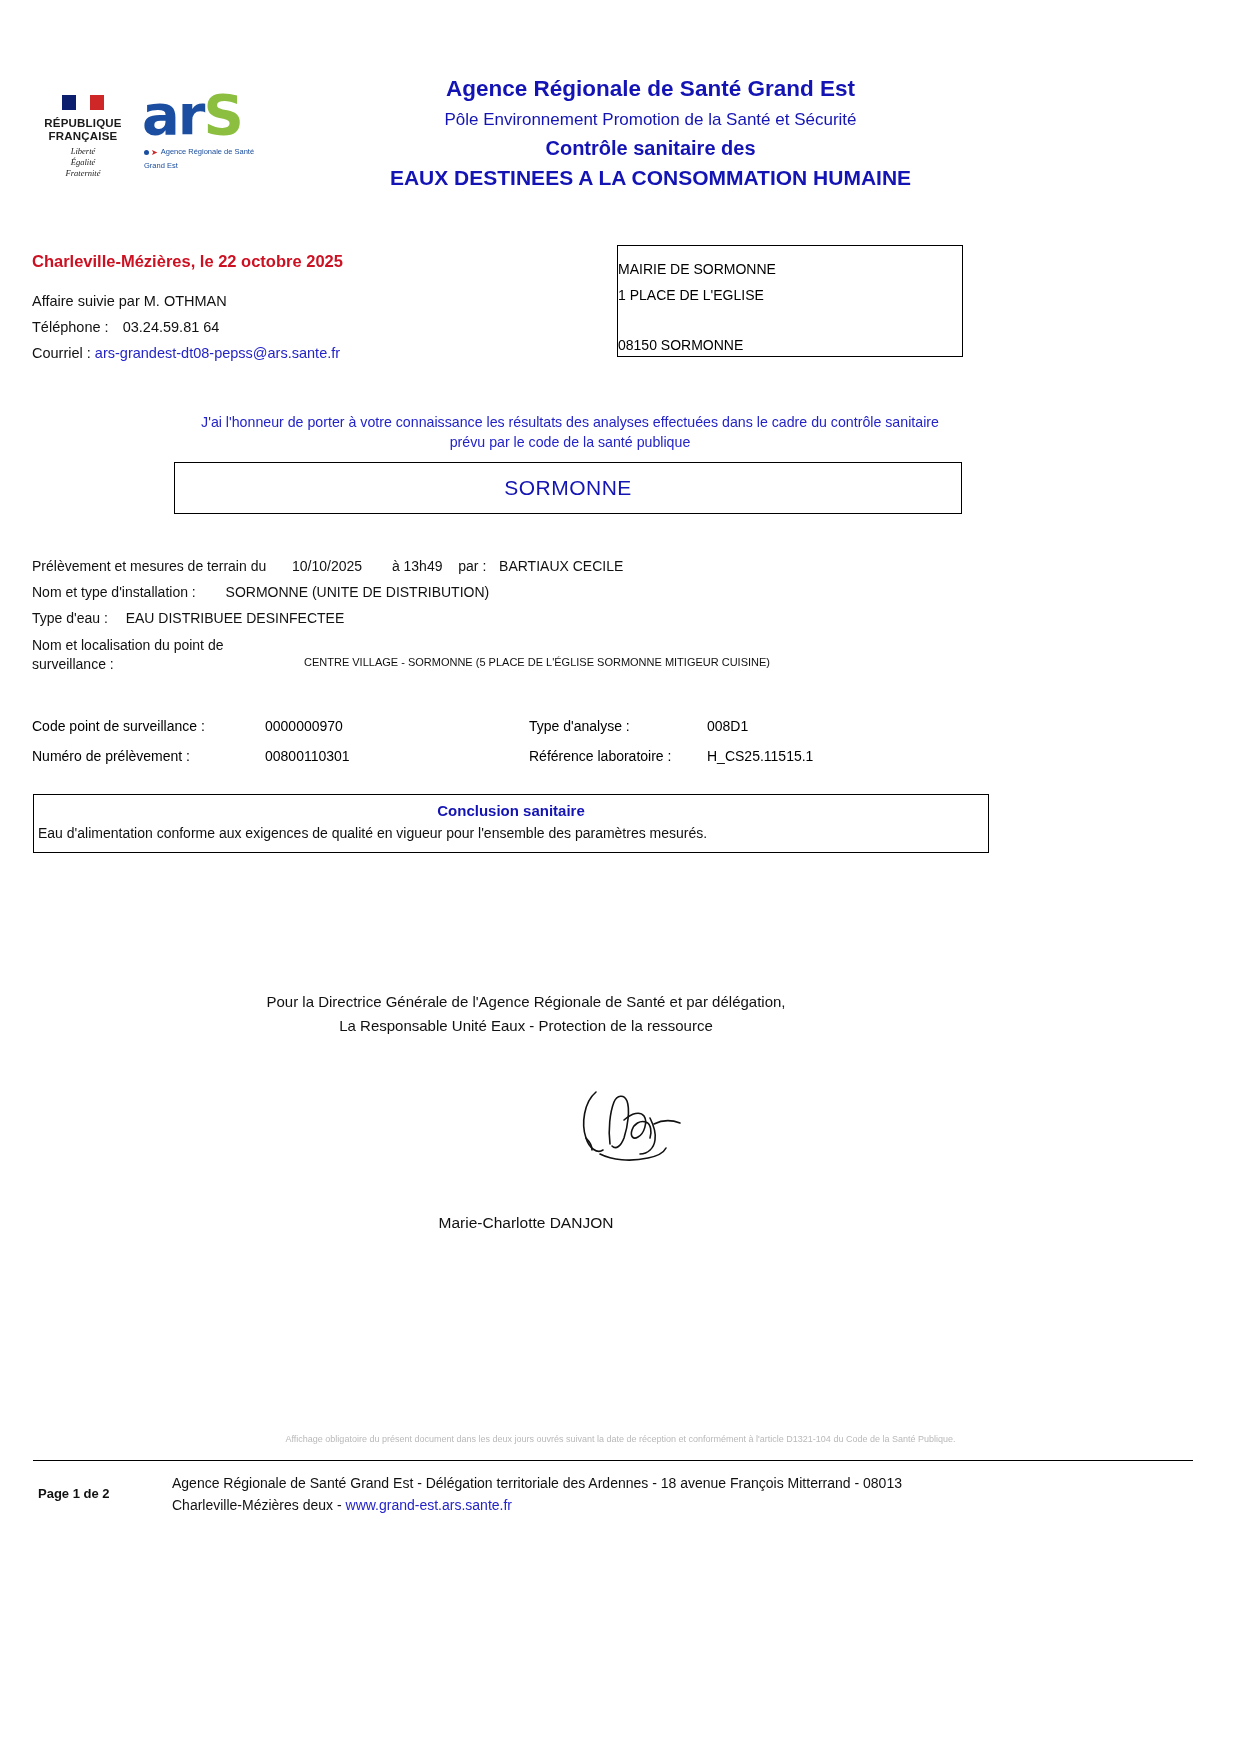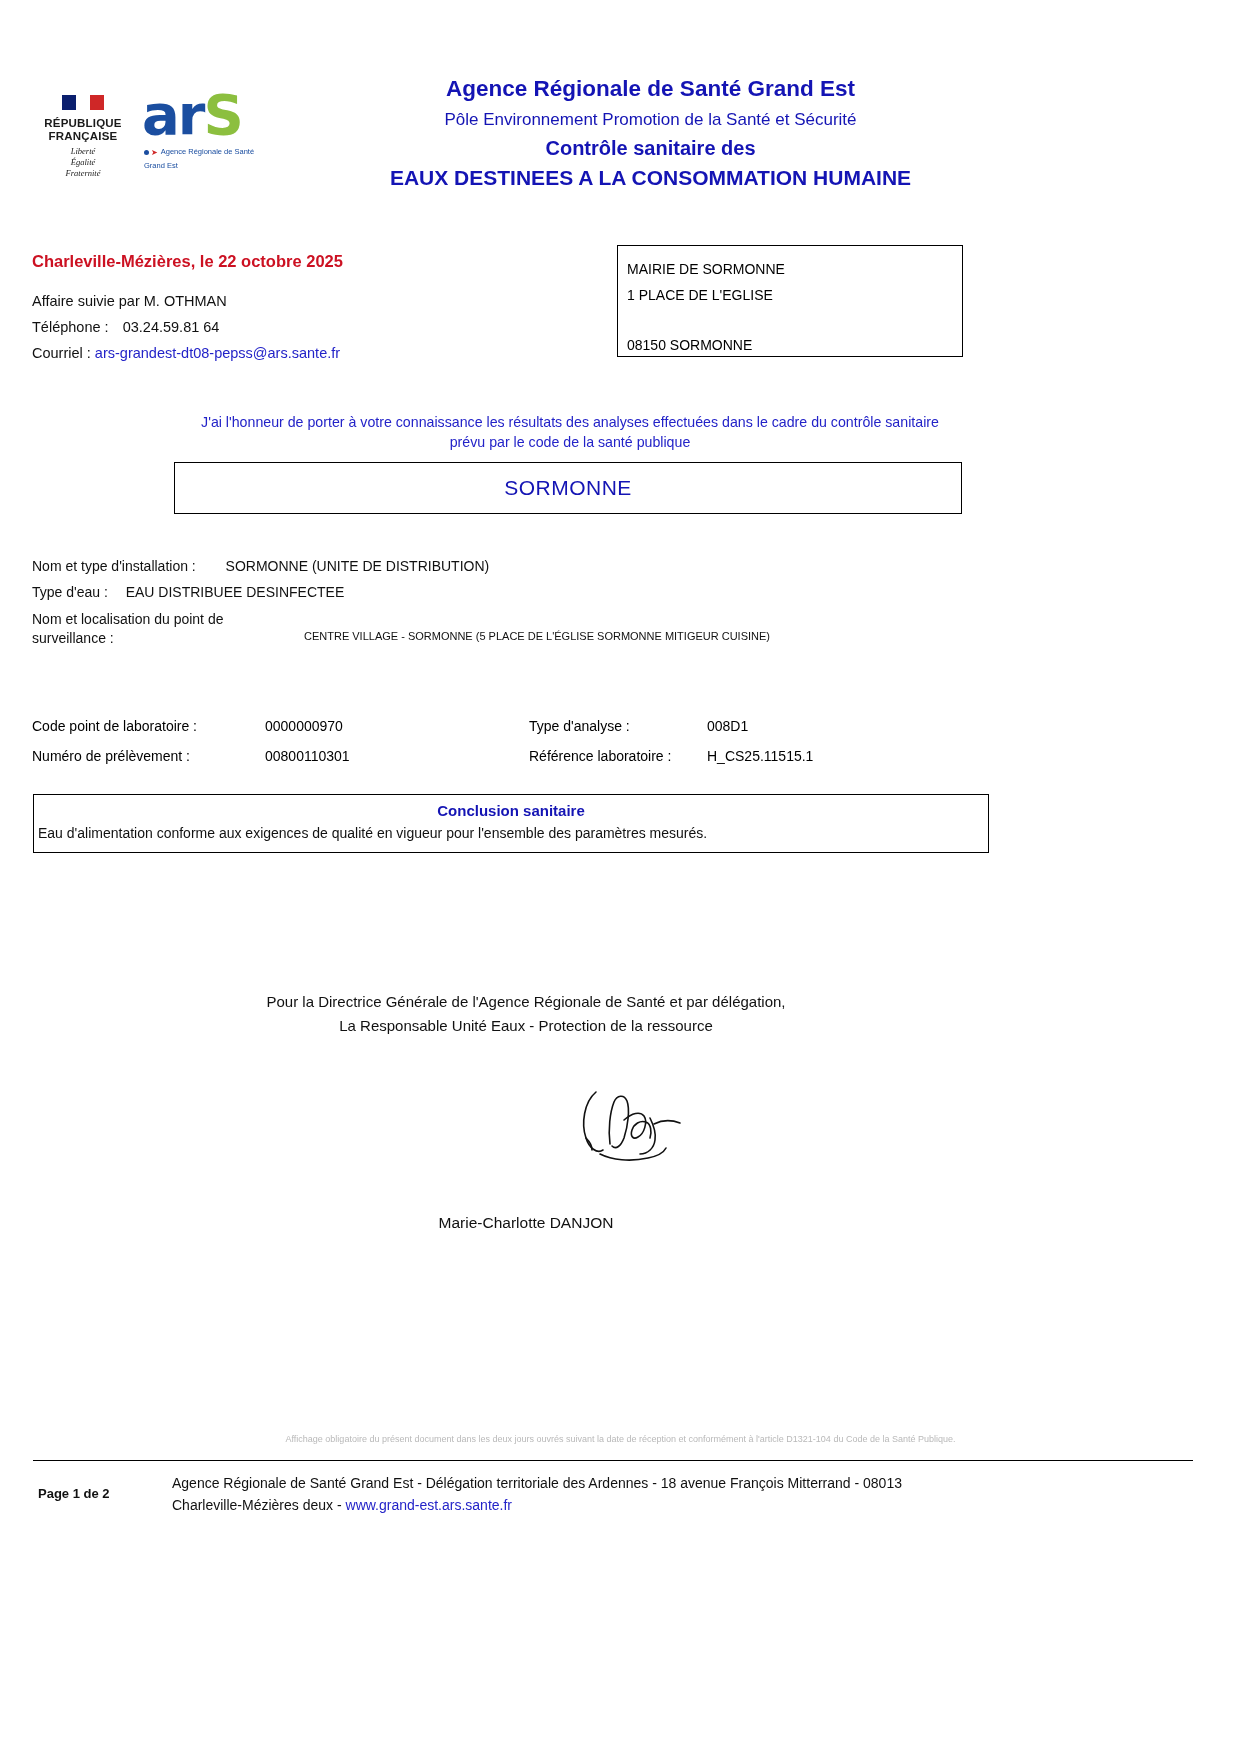--- a/index.html
+++ b/index.html
@@ -151,21 +151,21 @@
   }
 
   .addr-box {
     position: absolute;
     left: 617px;
     top: 245px;
     width: 346px;
     height: 112px;
     border: 1.5px solid #000;
     box-sizing: border-box;
-    padding: 10px 0 0 9px;
+    padding: 10px 0 0 0;
     font-size: 14px;
     line-height: 26px;
   }
   .addr-gap { height: 24px; }
 
   
   .intro {
     position: absolute;
     left: 160px;
     width: 820px;
@@ -399,20 +399,31 @@
     <div>J'ai l'honneur de porter à votre connaissance les résultats des analyses effectuées dans le cadre du contrôle sanitaire</div>
     <div>prévu par le code de la santé publique</div>
   </div>
 
   <div class="commune-box">
     <span class="commune-name">SORMONNE</span>
   </div>
 
   <div class="fields">
 
+    <div class="f-row">
+      <span class="f-label">Prélèvement et mesures de terrain du</span>
+      <span style="display:inline-block;width:18px"></span>
+      <span class="f-val">10/10/2025</span>
+      <span style="display:inline-block;width:22px"></span>
+      <span class="f-val">à 13h49</span>
+      <span style="display:inline-block;width:8px"></span>
+      <span class="f-val">par :</span>
+      <span style="display:inline-block;width:5px"></span>
+      <span class="f-val">BARTIAUX CECILE</span>
+    </div>
 
     <div class="f-row">
       <span class="f-label">Nom et type d'installation :</span>
       <span style="display:inline-block;width:22px"></span>
       <span class="f-val">SORMONNE (UNITE DE DISTRIBUTION)</span>
     </div>
 
     <div class="f-row">
       <span class="f-label">Type d'eau :</span>
       <span style="display:inline-block;width:10px"></span>
@@ -421,21 +432,21 @@
 
     <div class="f-row tall">
       <span class="pt-label">Nom et localisation du point de surveillance :</span>
       <span class="pt-value">CENTRE VILLAGE - SORMONNE (5 PLACE DE L'ÉGLISE SORMONNE  MITIGEUR CUISINE)</span>
     </div>
 
   </div>
 
   <div class="codes">
     <div class="c-row">
-      <span class="c-l1">Code point de laboratoire :</span>
+      <span class="c-l1">Code point de surveillance :</span>
       <span class="c-v1">0000000970</span>
       <span class="c-l2">Type d'analyse :</span>
       <span class="c-v2">008D1</span>
     </div>
     <div class="c-row">
       <span class="c-l1">Numéro de prélèvement :</span>
       <span class="c-v1">00800110301</span>
       <span class="c-l2">Référence laboratoire :</span>
       <span class="c-v2">H_CS25.11515.1</span>
     </div>

